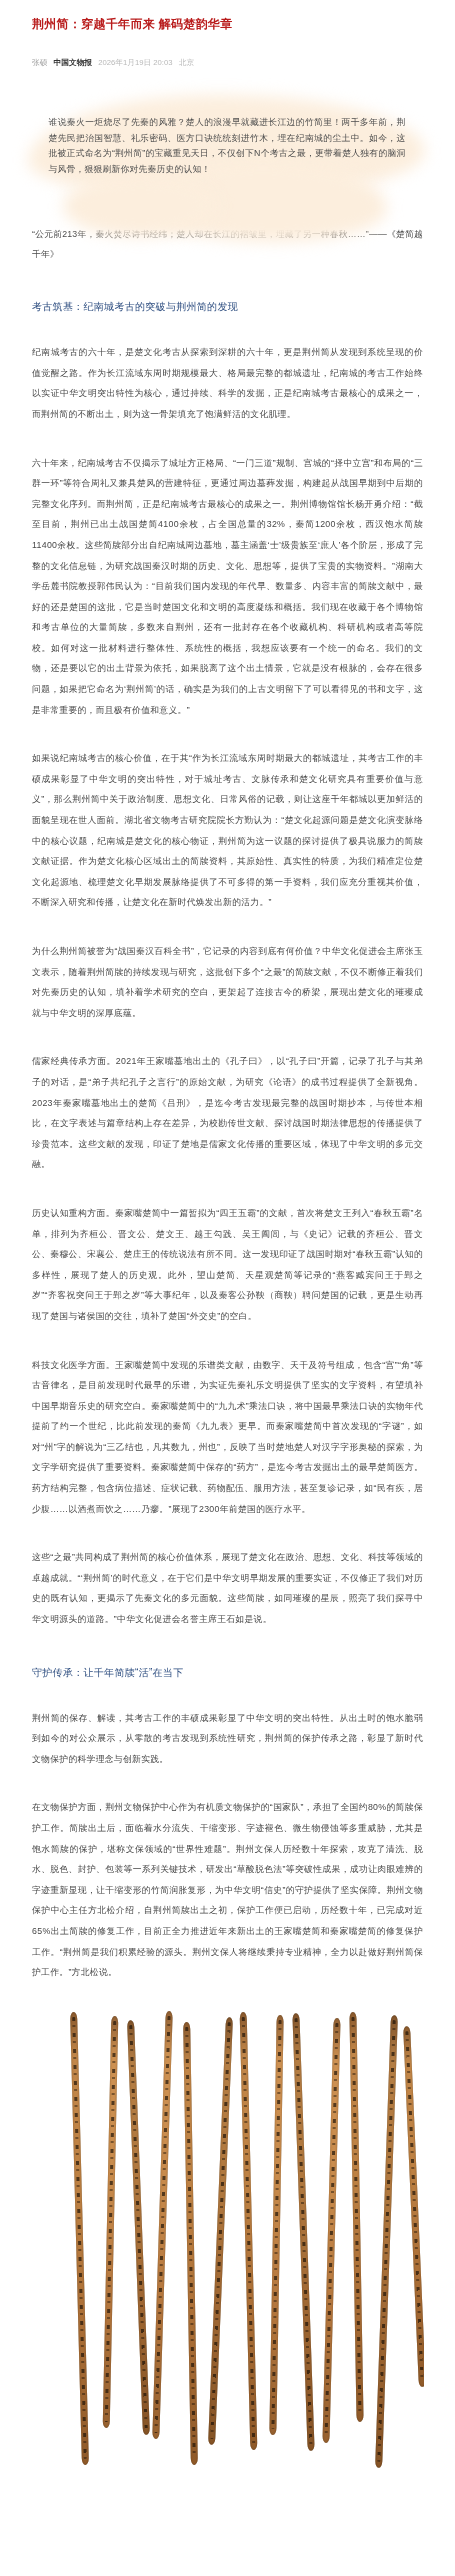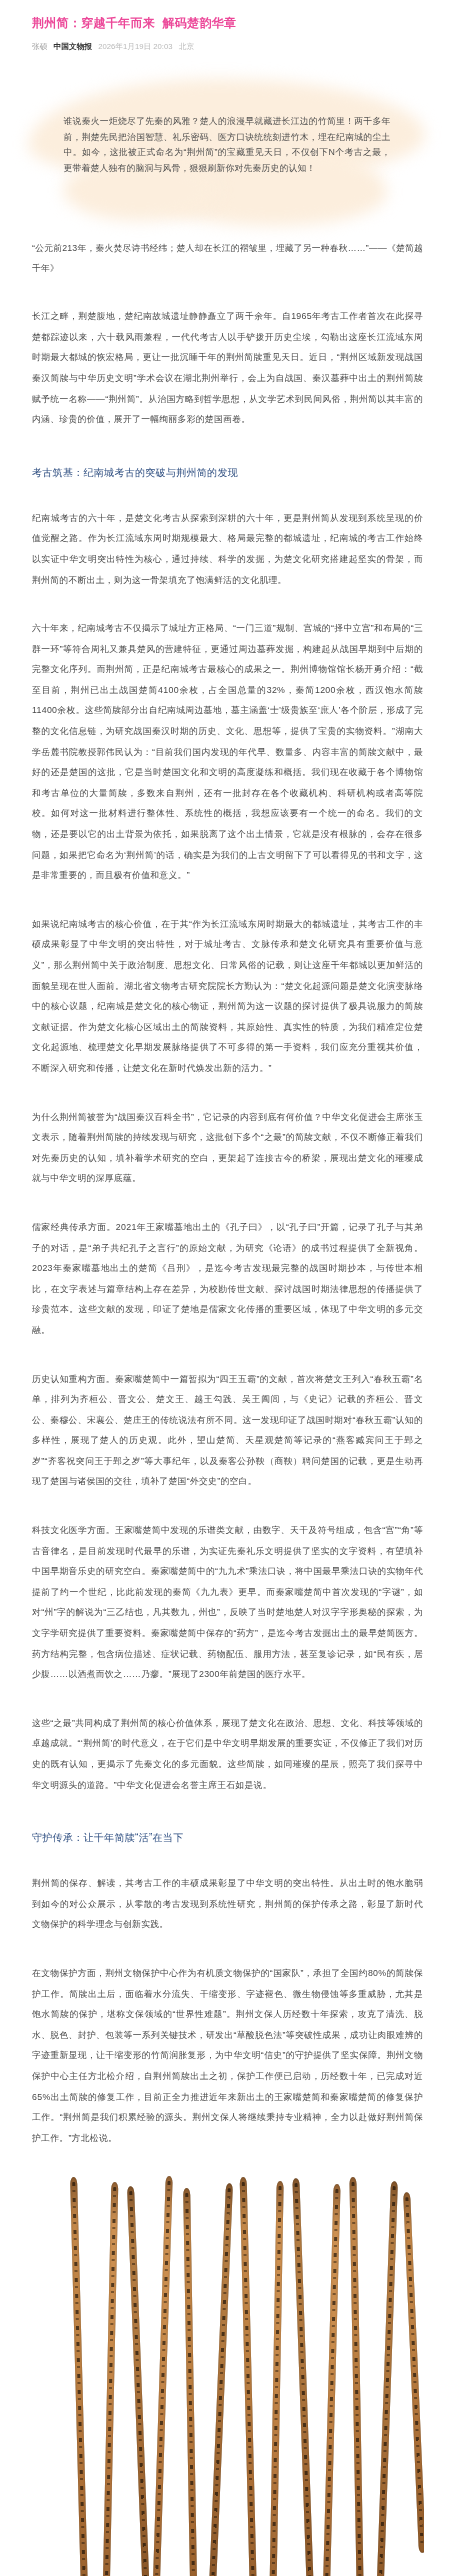--- a/index.html
+++ b/index.html
@@ -1,32 +1,32 @@
 <!DOCTYPE html>
 <html style="font-size:8.2px"><head>
 <meta charset="utf-8">
 <style>
   html,body{margin:0;padding:0;background:#ffffff;}
   body{width:455px;min-height:3298px;font-family:"Liberation Sans","DejaVu Sans",sans-serif;
        -webkit-font-smoothing:antialiased;}
   .page{width:455px;box-sizing:border-box;padding:15.5px 32px 20.6px 32px;position:relative;}
 
-  h1.title{font-size:12px;line-height:1.45;color:#ec4899;font-weight:700;margin:0 0 9px 0;letter-spacing:0.3px;font-family:Liberation Mono, monospace;}
+  h1.title{font-size:12px;line-height:1.45;color:#b91c1c;font-weight:700;margin:0 0 25px 0;letter-spacing:0.3px;}
 
   .byline{font-size:7.7px;color:#9c9c9c;display:flex;align-items:flex-end;gap:6.2px;margin:0 0 19px 0;}
   .byline .author{color:#9c9c9c;}
   .byline .source{color:#343434;font-weight:700;cursor:pointer;}
   .byline .date,.byline .loc{color:#b9b9b9;}
 
   .intro-wrap{position:relative;margin-top:30px;padding:17.5px 17.5px 20.6px 16.5px;}
   .blob{position:absolute;background:#fceedd;filter:blur(7.2px);z-index:0;}
   .blob.b1{left:-4.1px;top:-3.1px;right:-2.1px;height:103px;border-radius:48% 52% 55% 45% / 65% 55% 45% 35%;}
   .blob.b2{left:108px;top:62px;width:247px;height:82px;border-radius:50% 50% 45% 55% / 55% 60% 40% 45%;}
   .blob.b3{left:31px;top:77px;width:155px;height:62px;border-radius:50%;}
-  .intro-text{position:relative;z-index:1;margin:15px;font-size:8.8px;line-height:15.5px;color:#4d4d4d;text-align:justify;letter-spacing:0.2px;}
+  .intro-text{position:relative;z-index:1;margin:0;font-size:8.8px;line-height:15.5px;color:#4d4d4d;text-align:justify;letter-spacing:0.2px;}
 
   .quote{margin:27px 0 0 0;font-size:8.8px;line-height:19.6px;color:#4a4a4a;text-align:justify;letter-spacing:0.2px;}
 
   p.body{margin:28px 0 0 0;font-size:8.8px;line-height:20.6px;color:#474747;text-align:justify;letter-spacing:0.3px;}
 
   h2.sec{margin:35px 0 0 0;font-size:10px;line-height:1.5;color:#2e4e80;font-weight:400;letter-spacing:0.3px;}
 
   figure{margin:26px 0 0 0;padding:0;}
 
   
@@ -56,25 +56,24 @@
 
   <div class="intro-wrap">
     <div class="blob b1"></div>
     <div class="blob b2"></div>
     <div class="blob b3"></div>
     <p class="intro-text">谁说秦火一炬烧尽了先秦的风雅？楚人的浪漫早就藏进长江边的竹简里！两千多年前，荆楚先民把治国智慧、礼乐密码、医方口诀统统刻进竹木，埋在纪南城的尘土中。如今，这批被正式命名为“荆州简”的宝藏重见天日，不仅创下N个考古之最，更带着楚人独有的脑洞与风骨，狠狠刷新你对先秦历史的认知！</p>
   </div>
 
   <p class="quote">“公元前213年，秦火焚尽诗书经纬；楚人却在长江的褶皱里，埋藏了另一种春秋……”——《楚简越千年》</p>
 
-  <p class="body">长江之畔，荆楚腹地，楚纪南故城遗址静静矗立了两千余年。自1965年考古工作者首次在此探寻楚都踪迹以来，六十载风雨兼程，一代代考古人以手铲拨开历史尘埃，勾勒出这座长江流域东周时期最大都城的恢宏格局，更让一批沉睡千年的荆州简牍重见天日。近日，“荆州区域新发现战国秦汉简牍与中华历史文明”学术会议在湖北荆州举行，会上为自战国、秦汉墓葬中出土的荆州简牍赋予统一名称——“荆州简”。从治国方略到哲学思想，从文学艺术到民间风俗，荆州简以其丰富的内涵、珍贵的价值，展开了一幅绚丽多彩的楚国画卷。</p>
 
   <h2 class="sec">考古筑基：纪南城考古的突破与荆州简的发现</h2>
 
-  <p class="body">纪南城考古的六十年，是楚文化考古从探索到深耕的六十年，更是荆州简从发现到系统呈现的价值觉醒之路。作为长江流域东周时期规模最大、格局最完整的都城遗址，纪南城的考古工作始终以实证中华文明突出特性为核心，通过持续、科学的发掘，为楚文化研究搭建起坚实的骨架，而荆州简的不断出土，则为这一骨架填充了饱满鲜活的文化肌理。</p>
+  <p class="body">纪南城考古的六十年，是楚文化考古从探索到深耕的六十年，更是荆州简从发现到系统呈现的价值觉醒之路。作为长江流域东周时期规模最大、格局最完整的都城遗址，纪南城的考古工作始终以实证中华文明突出特性为核心，通过持续、科学的发掘，正是纪南城考古最核心的成果之一，而荆州简的不断出土，则为这一骨架填充了饱满鲜活的文化肌理。</p>
   <p class="body">六十年来，纪南城考古不仅揭示了城址方正格局、“一门三道”规制、宫城的“择中立宫”和布局的“三群一环”等符合周礼又兼具楚风的营建特征，更通过周边墓葬发掘，构建起从战国早期到中后期的完整文化序列。而荆州简，正是纪南城考古最核心的成果之一。荆州博物馆馆长杨开勇介绍：“截至目前，荆州已出土战国楚简4100余枚，占全国总量的32%，秦简1200余枚，西汉饱水简牍11400余枚。这些简牍部分出自纪南城周边墓地，墓主涵盖‘士’级贵族至‘庶人’各个阶层，形成了完整的文化信息链，为研究战国秦汉时期的历史、文化、思想等，提供了宝贵的实物资料。”湖南大学岳麓书院教授郭伟民认为：“目前我们国内发现的年代早、数量多、内容丰富的简牍文献中，最好的还是楚国的这批，它是当时楚国文化和文明的高度凝练和概括。我们现在收藏于各个博物馆和考古单位的大量简牍，多数来自荆州，还有一批封存在各个收藏机构、科研机构或者高等院校。如何对这一批材料进行整体性、系统性的概括，我想应该要有一个统一的命名。我们的文物，还是要以它的出土背景为依托，如果脱离了这个出土情景，它就是没有根脉的，会存在很多问题，如果把它命名为‘荆州简’的话，确实是为我们的上古文明留下了可以看得见的书和文字，这是非常重要的，而且极有价值和意义。”</p>
   <p class="body">如果说纪南城考古的核心价值，在于其“作为长江流域东周时期最大的都城遗址，其考古工作的丰硕成果彰显了中华文明的突出特性，对于城址考古、文脉传承和楚文化研究具有重要价值与意义”，那么荆州简中关于政治制度、思想文化、日常风俗的记载，则让这座千年都城以更加鲜活的面貌呈现在世人面前。湖北省文物考古研究院院长方勤认为：“楚文化起源问题是楚文化演变脉络中的核心议题，纪南城是楚文化的核心物证，荆州简为这一议题的探讨提供了极具说服力的简牍文献证据。作为楚文化核心区域出土的简牍资料，其原始性、真实性的特质，为我们精准定位楚文化起源地、梳理楚文化早期发展脉络提供了不可多得的第一手资料，我们应充分重视其价值，不断深入研究和传播，让楚文化在新时代焕发出新的活力。”</p>
 
 
   <p class="body">为什么荆州简被誉为“战国秦汉百科全书”，它记录的内容到底有何价值？中华文化促进会主席张玉文表示，随着荆州简牍的持续发现与研究，这批创下多个“之最”的简牍文献，不仅不断修正着我们对先秦历史的认知，填补着学术研究的空白，更架起了连接古今的桥梁，展现出楚文化的璀璨成就与中华文明的深厚底蕴。</p>
   <p class="body">儒家经典传承方面。2021年王家嘴墓地出土的《孔子曰》，以“孔子曰”开篇，记录了孔子与其弟子的对话，是“弟子共纪孔子之言行”的原始文献，为研究《论语》的成书过程提供了全新视角。2023年秦家嘴墓地出土的楚简《吕刑》，是迄今考古发现最完整的战国时期抄本，与传世本相比，在文字表述与篇章结构上存在差异，为校勘传世文献、探讨战国时期法律思想的传播提供了珍贵范本。这些文献的发现，印证了楚地是儒家文化传播的重要区域，体现了中华文明的多元交融。</p>
   <p class="body">历史认知重构方面。秦家嘴楚简中一篇暂拟为“四王五霸”的文献，首次将楚文王列入“春秋五霸”名单，排列为齐桓公、晋文公、楚文王、越王勾践、吴王阖闾，与《史记》记载的齐桓公、晋文公、秦穆公、宋襄公、楚庄王的传统说法有所不同。这一发现印证了战国时期对“春秋五霸”认知的多样性，展现了楚人的历史观。此外，望山楚简、天星观楚简等记录的“燕客臧宾问王于郢之岁”“齐客祝突问王于郢之岁”等大事纪年，以及秦客公孙鞅（商鞅）聘问楚国的记载，更是生动再现了楚国与诸侯国的交往，填补了楚国“外交史”的空白。</p>
   <p class="body">科技文化医学方面。王家嘴楚简中发现的乐谱类文献，由数字、天干及符号组成，包含“宫”“角”等古音律名，是目前发现时代最早的乐谱，为实证先秦礼乐文明提供了坚实的文字资料，有望填补中国早期音乐史的研究空白。秦家嘴楚简中的“九九术”乘法口诀，将中国最早乘法口诀的实物年代提前了约一个世纪，比此前发现的秦简《九九表》更早。而秦家嘴楚简中首次发现的“字谜”，如对“州”字的解说为“三乙结也，凡其数九，州也”，反映了当时楚地楚人对汉字字形奥秘的探索，为文字学研究提供了重要资料。秦家嘴楚简中保存的“药方”，是迄今考古发掘出土的最早楚简医方。药方结构完整，包含病位描述、症状记载、药物配伍、服用方法，甚至复诊记录，如“民有疾，居少腹……以酒煮而饮之……乃瘳。”展现了2300年前楚国的医疗水平。</p>
   <p class="body">这些“之最”共同构成了荆州简的核心价值体系，展现了楚文化在政治、思想、文化、科技等领域的卓越成就。“‘荆州简’的时代意义，在于它们是中华文明早期发展的重要实证，不仅修正了我们对历史的既有认知，更揭示了先秦文化的多元面貌。这些简牍，如同璀璨的星辰，照亮了我们探寻中华文明源头的道路。”中华文化促进会名誉主席王石如是说。</p>
 

